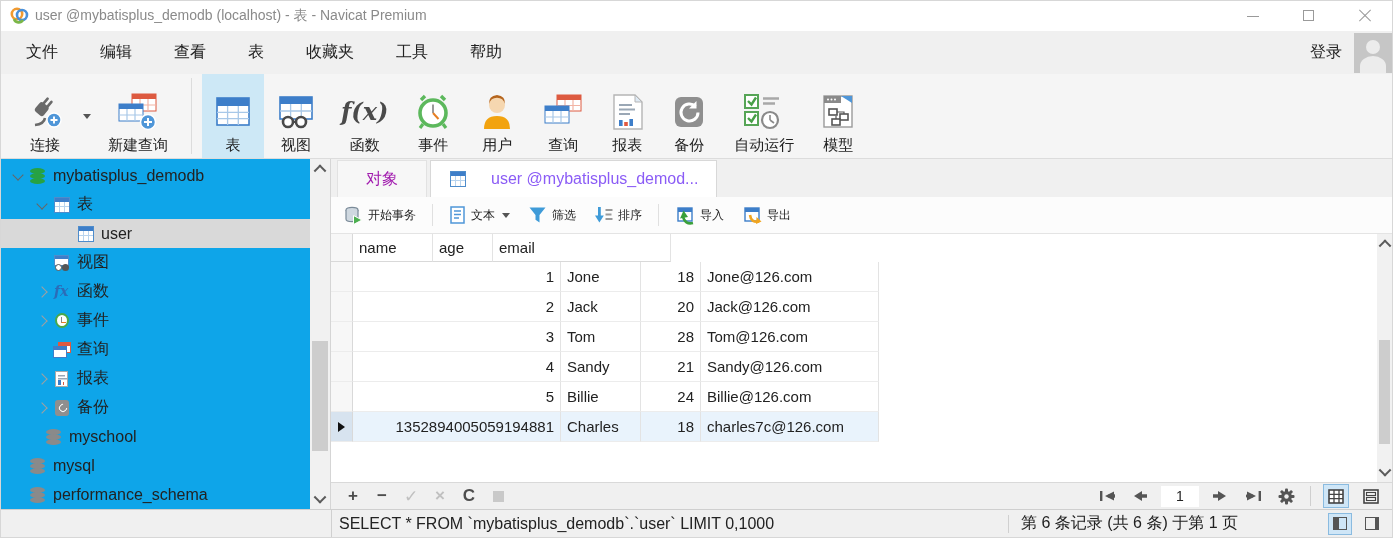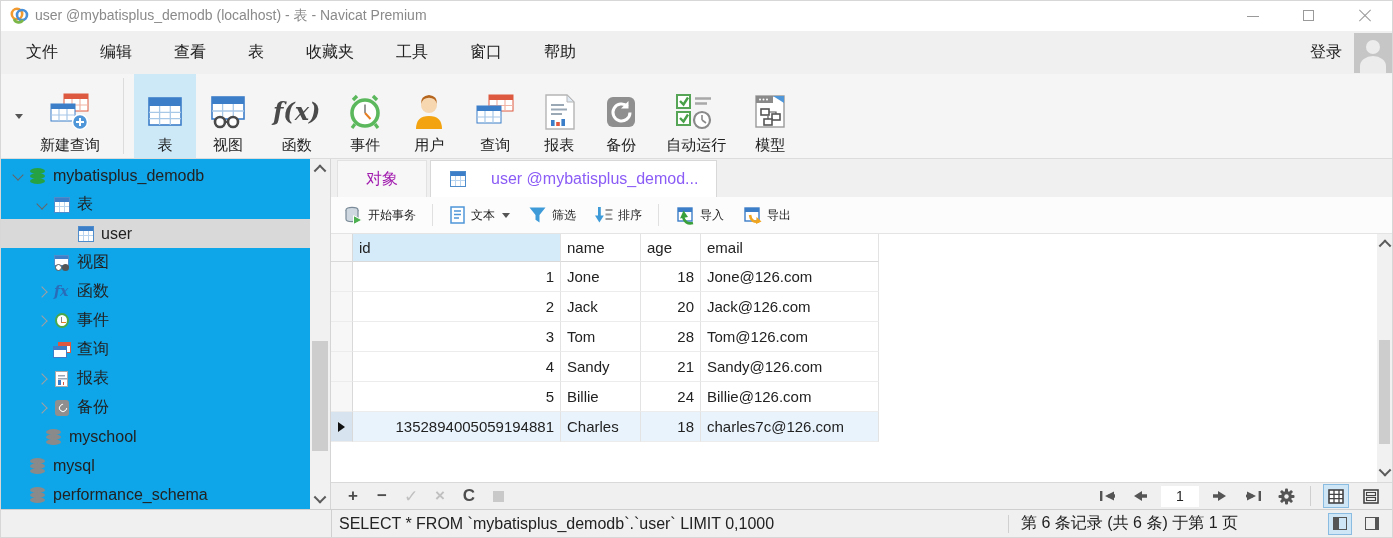--- a/index.html
+++ b/index.html
@@ -158,30 +158,42 @@
 
   <div class="menubar">
     <ul class="menu-items">
 
     <li>文件</li>
         <li>编辑</li>
         <li>查看</li>
         <li>表</li>
         <li>收藏夹</li>
         <li>工具</li>
-        <li>窗口</li>
         <li>帮助</li>
       </ul>
     <div class="menu-right">
       <span class="login-label">登录</span>
       <div class="avatar"></div>
     </div>
   </div>
 
   <div class="toolbar">
+    <div class="tb-btn">
+      <svg width="42" height="38" viewBox="0 0 42 38">
+        <g transform="rotate(40 18 15)" fill="#6a6a6a">
+          <rect x="13" y="10" width="11" height="12" rx="3"></rect>
+          <rect x="15" y="3" width="2.6" height="8" rx="1.2"></rect>
+          <rect x="20" y="3" width="2.6" height="8" rx="1.2"></rect>
+        </g>
+        <path d="M21 25 q-1 6 -10 7" stroke="#6a6a6a" stroke-width="2.6" fill="none"></path>
+        <circle cx="30" cy="27" r="7" fill="#4f96d8" stroke="#fff" stroke-width="1.4"></circle>
+        <path d="M30 23.5v7 M26.5 27h7" stroke="#fff" stroke-width="1.9"></path>
+      </svg>
+      <span class="tb-label">连接</span>
+    </div>
     <span class="tb-caret"></span>
     <div class="tb-btn">
       <svg width="46" height="38" viewBox="0 0 46 38">
         <rect x="17" y="1" width="24" height="17" fill="#fff" stroke="#dd5a40"></rect>
           <rect x="17" y="1" width="24" height="5" fill="#dd5a40"></rect>
         <path d="M25 6v12 M33 6v12 M17 12h24" stroke="#f2b4a4" stroke-width="1.2" fill="none"></path>
         <rect x="4" y="11" width="24" height="17" fill="#fff" stroke="#3d7ec9"></rect>
           <rect x="4" y="11" width="24" height="5" fill="#3d7ec9"></rect>
         <path d="M12 16v12 M20 16v12 M4 22h24" stroke="#a8c8e8" stroke-width="1.2" fill="none"></path>
         <circle cx="33" cy="29" r="7.5" fill="#4f96d8" stroke="#fff" stroke-width="1.5"></circle>
@@ -434,21 +446,20 @@
             <path d="M19.5 15.5 l-5 -4.5 -0.5 7 z" fill="#f0a520"></path>
           </svg>
           <span>导出</span>
         </div>
       </div>
 
       <div class="gridwrap">
         <div class="grid">
           <div class="grow header">
             <div class="gcell marker"></div>
-            <div class="gcell col-id hl">id</div>
             <div class="gcell col-name">name</div>
             <div class="gcell col-age">age</div>
             <div class="gcell col-email">email</div>
           </div>
           <div>
 
               <div class="grow">
                 <div class="gcell marker">
                   <span class="cur-arrow"></span>
                 </div>

